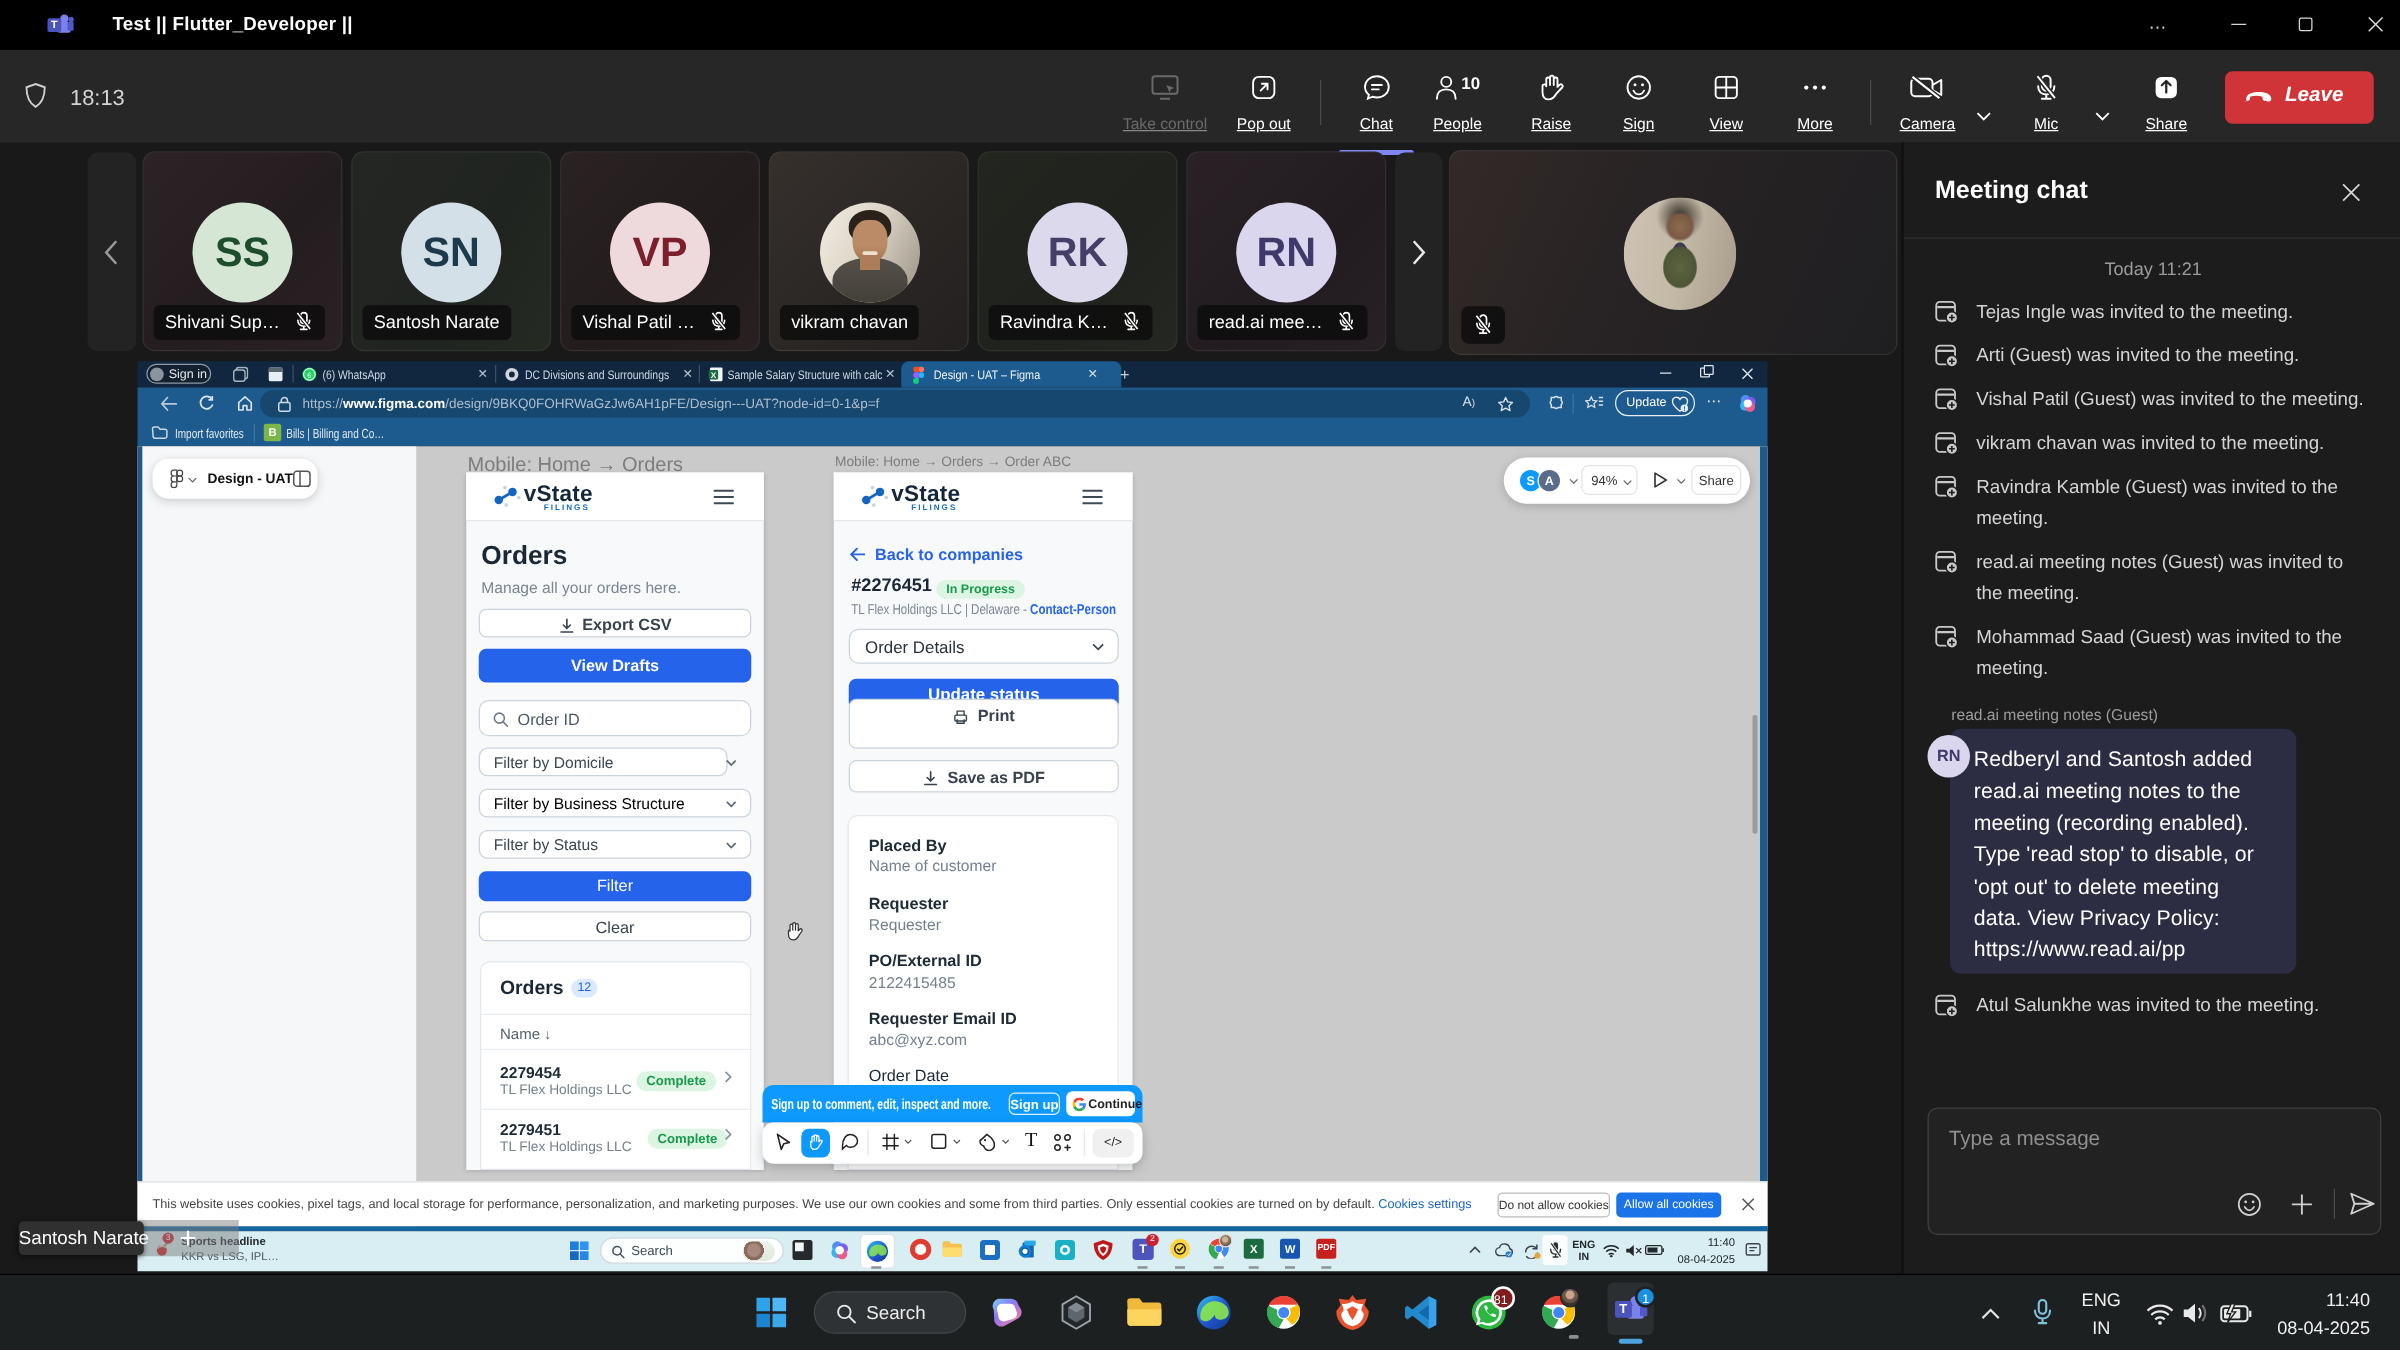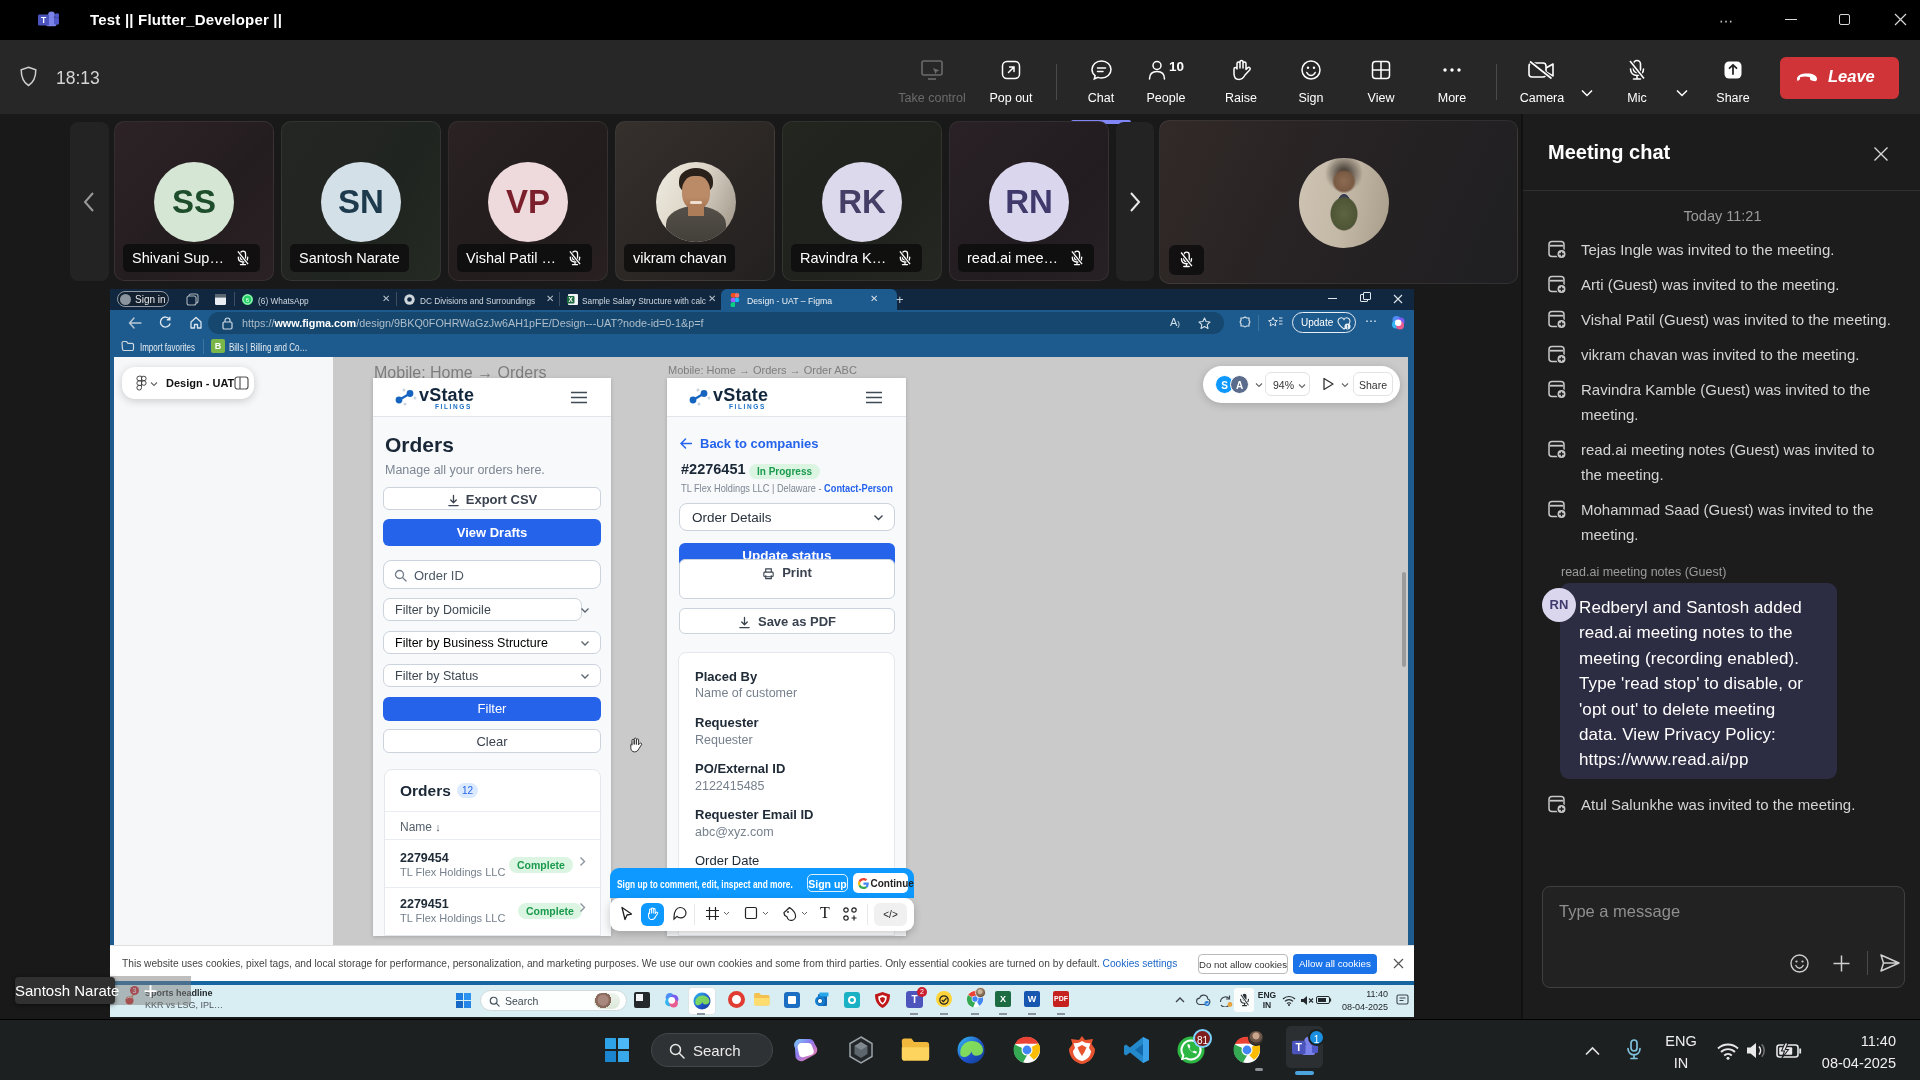--- a/index.html
+++ b/index.html
@@ -3,21 +3,21 @@
 <meta charset="utf-8">
 <style>
   * { margin:0; padding:0; box-sizing:border-box; }
   html,body { width:1920px; height:1080px; overflow:hidden; background:#191919; }
   body { font-family:"Liberation Sans", sans-serif; position:relative; }
   .abs { position:absolute; }
   
   #titlebar { left:0; top:0; width:1920px; height:40px; background:#000; }
   
   #toolbar { left:0; top:40px; width:1920px; height:75px; background:#272727; border-bottom:1px solid #1a1a1a; }
-  .tbtn { position:absolute; top:19px; text-align:center; color:#fff; }
+  .tbtn { position:absolute; top:19px; text-align:center; color:#fff;text-decoration:underline; }
   .tbtn .lab { font-size:12.5px; color:#fff; margin-top:6px; }
   .dim { opacity:0.45; }
   
   .tile { position:absolute; top:121px; height:160px; border-radius:10px; border:1px solid rgba(255,255,255,0.07); }
   .avatar { position:absolute; left:50%; top:40px; transform:translateX(-50%); width:80px; height:80px; border-radius:50%; text-align:center; line-height:80px; font-size:33px; font-weight:bold; }
   .nlabel { position:absolute; left:8px; bottom:8px; height:28px; background:rgba(12,12,12,0.82); border-radius:5px; color:#fff; font-size:14.5px; line-height:28px; padding:0 9px; white-space:nowrap; }
   
   #browser { left:110px; top:289px; width:1304px; height:728px; }
   #tabbar { position:absolute; left:0; top:0; width:1304px; height:21px; background:#10273f; }
   #addrbar { position:absolute; left:0; top:21px; width:1304px; height:26px; background:#1d5a8d; }
@@ -959,21 +959,21 @@
       <path d="M21 2 L27 5 V25 L21 28 Z" fill="#3aa0e8"></path>
       <path d="M21 9 V21 L13 15 Z" fill="#1268a8"></path>
     </svg>
   <div class="abs" style="left:1176px;top:15px;width:30px;height:30px">
     <svg width="30" height="30" viewBox="0 0 30 30">
         <circle cx="15" cy="15" r="13.5" fill="#2bb741"></circle>
         <path d="M15 4.5 a10.5 10.5 0 0 0 -8.8 16.2 L4.8 25.2 L9.5 23.9 A10.5 10.5 0 1 0 15 4.5 Z" fill="#fff"></path>
         <path d="M15 6.5 a8.5 8.5 0 0 1 0 17 c-1.6 0-3.1-.4-4.4-1.2 l-3 .8 .8-2.9 A8.5 8.5 0 0 1 15 6.5 Z" fill="#2bb741"></path>
         <path d="M11.5 10.5 c-.3-.8.2-1.2.7-1.2 h.8 c.3 0 .6.3.7.7 l.5 1.6 c.1.3 0 .6-.2.8 l-.8.8 c.8 1.6 2 2.8 3.6 3.6 l.8-.8 c.2-.2.5-.3.8-.2 l1.6.5 c.4.1.7.4.7.7 v.8 c0 .5-.4 1-1.2.7 -3.2-.9-6.9-3.5-8-8 Z" fill="#fff"></path>
       </svg>
-    <div class="abs" style="left:17px;top:-6px;width:19px;height:19px;border-radius:50%;background:#7f1d1d;border:2px solid #7dd3fc;color:#fff;font-size:10px;text-align:center;line-height:19px">81</div>
+    <div class="abs" style="left:17px;top:-6px;width:19px;height:19px;border-radius:50%;background:#7f1d1d;border:2px solid #ffffff;color:#fff;font-size:10px;line-height:19px">81</div>
   </div>
   <div class="abs" style="left:1232px;top:15px;width:30px;height:30px">
     <svg width="30" height="30" viewBox="0 0 30 30">
         <circle cx="15" cy="15" r="13" fill="#fff"></circle>
         <path d="M15 2 a13 13 0 0 1 11.3 6.5 H15 Z" fill="#ea4335"></path>
         <path d="M27.5 10 a13 13 0 0 1 -5.6 14.6 L15.5 15 Z" fill="#fbbc05"></path>
         <path d="M2.6 9.5 a13 13 0 0 0 8.3 17.6 L16 15.5 Z" fill="#34a853"></path>
         <path d="M3 9 a13 13 0 0 1 23 -.4 L15 8.5 Z" fill="#ea4335"></path>
         <path d="M2.6 9.5 A13 13 0 0 0 2 15 c0 6 4 11 9 12.4 L15.8 19 Z" fill="#34a853"></path>
         <path d="M26.3 8.5 A13 13 0 0 1 21.8 24.7 L12.9 15.4 Z" fill="#fbbc05"></path>

